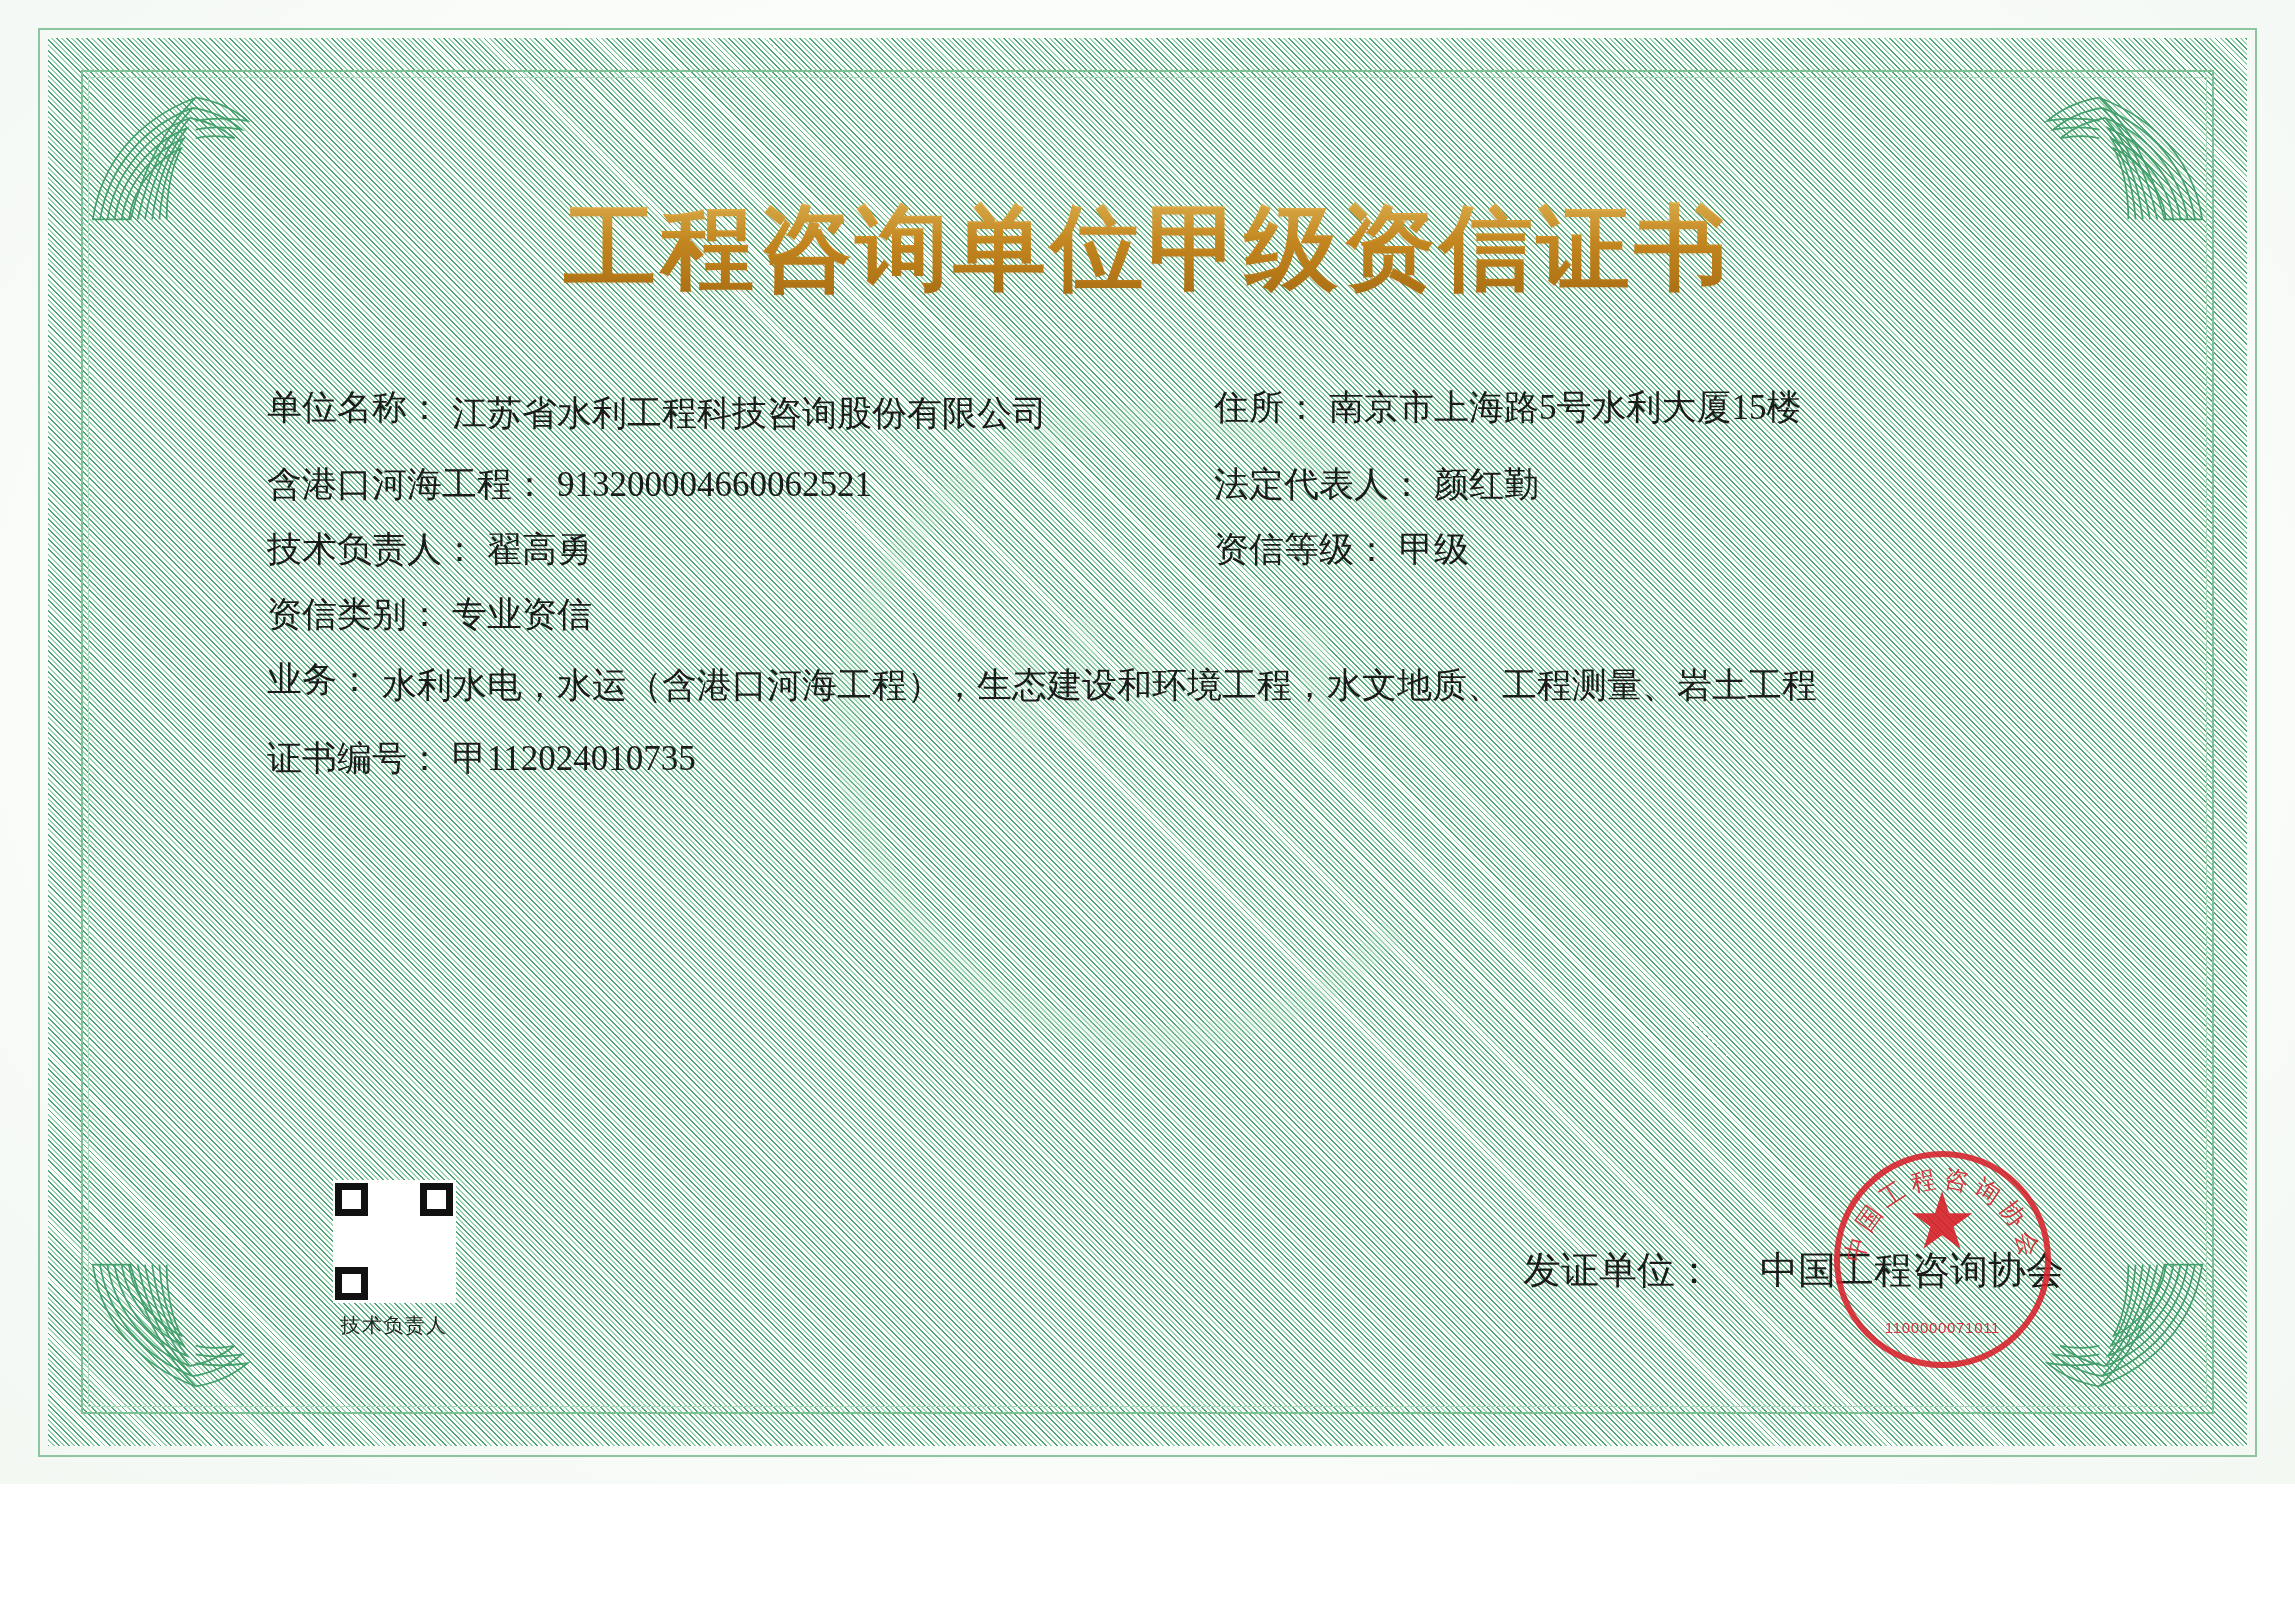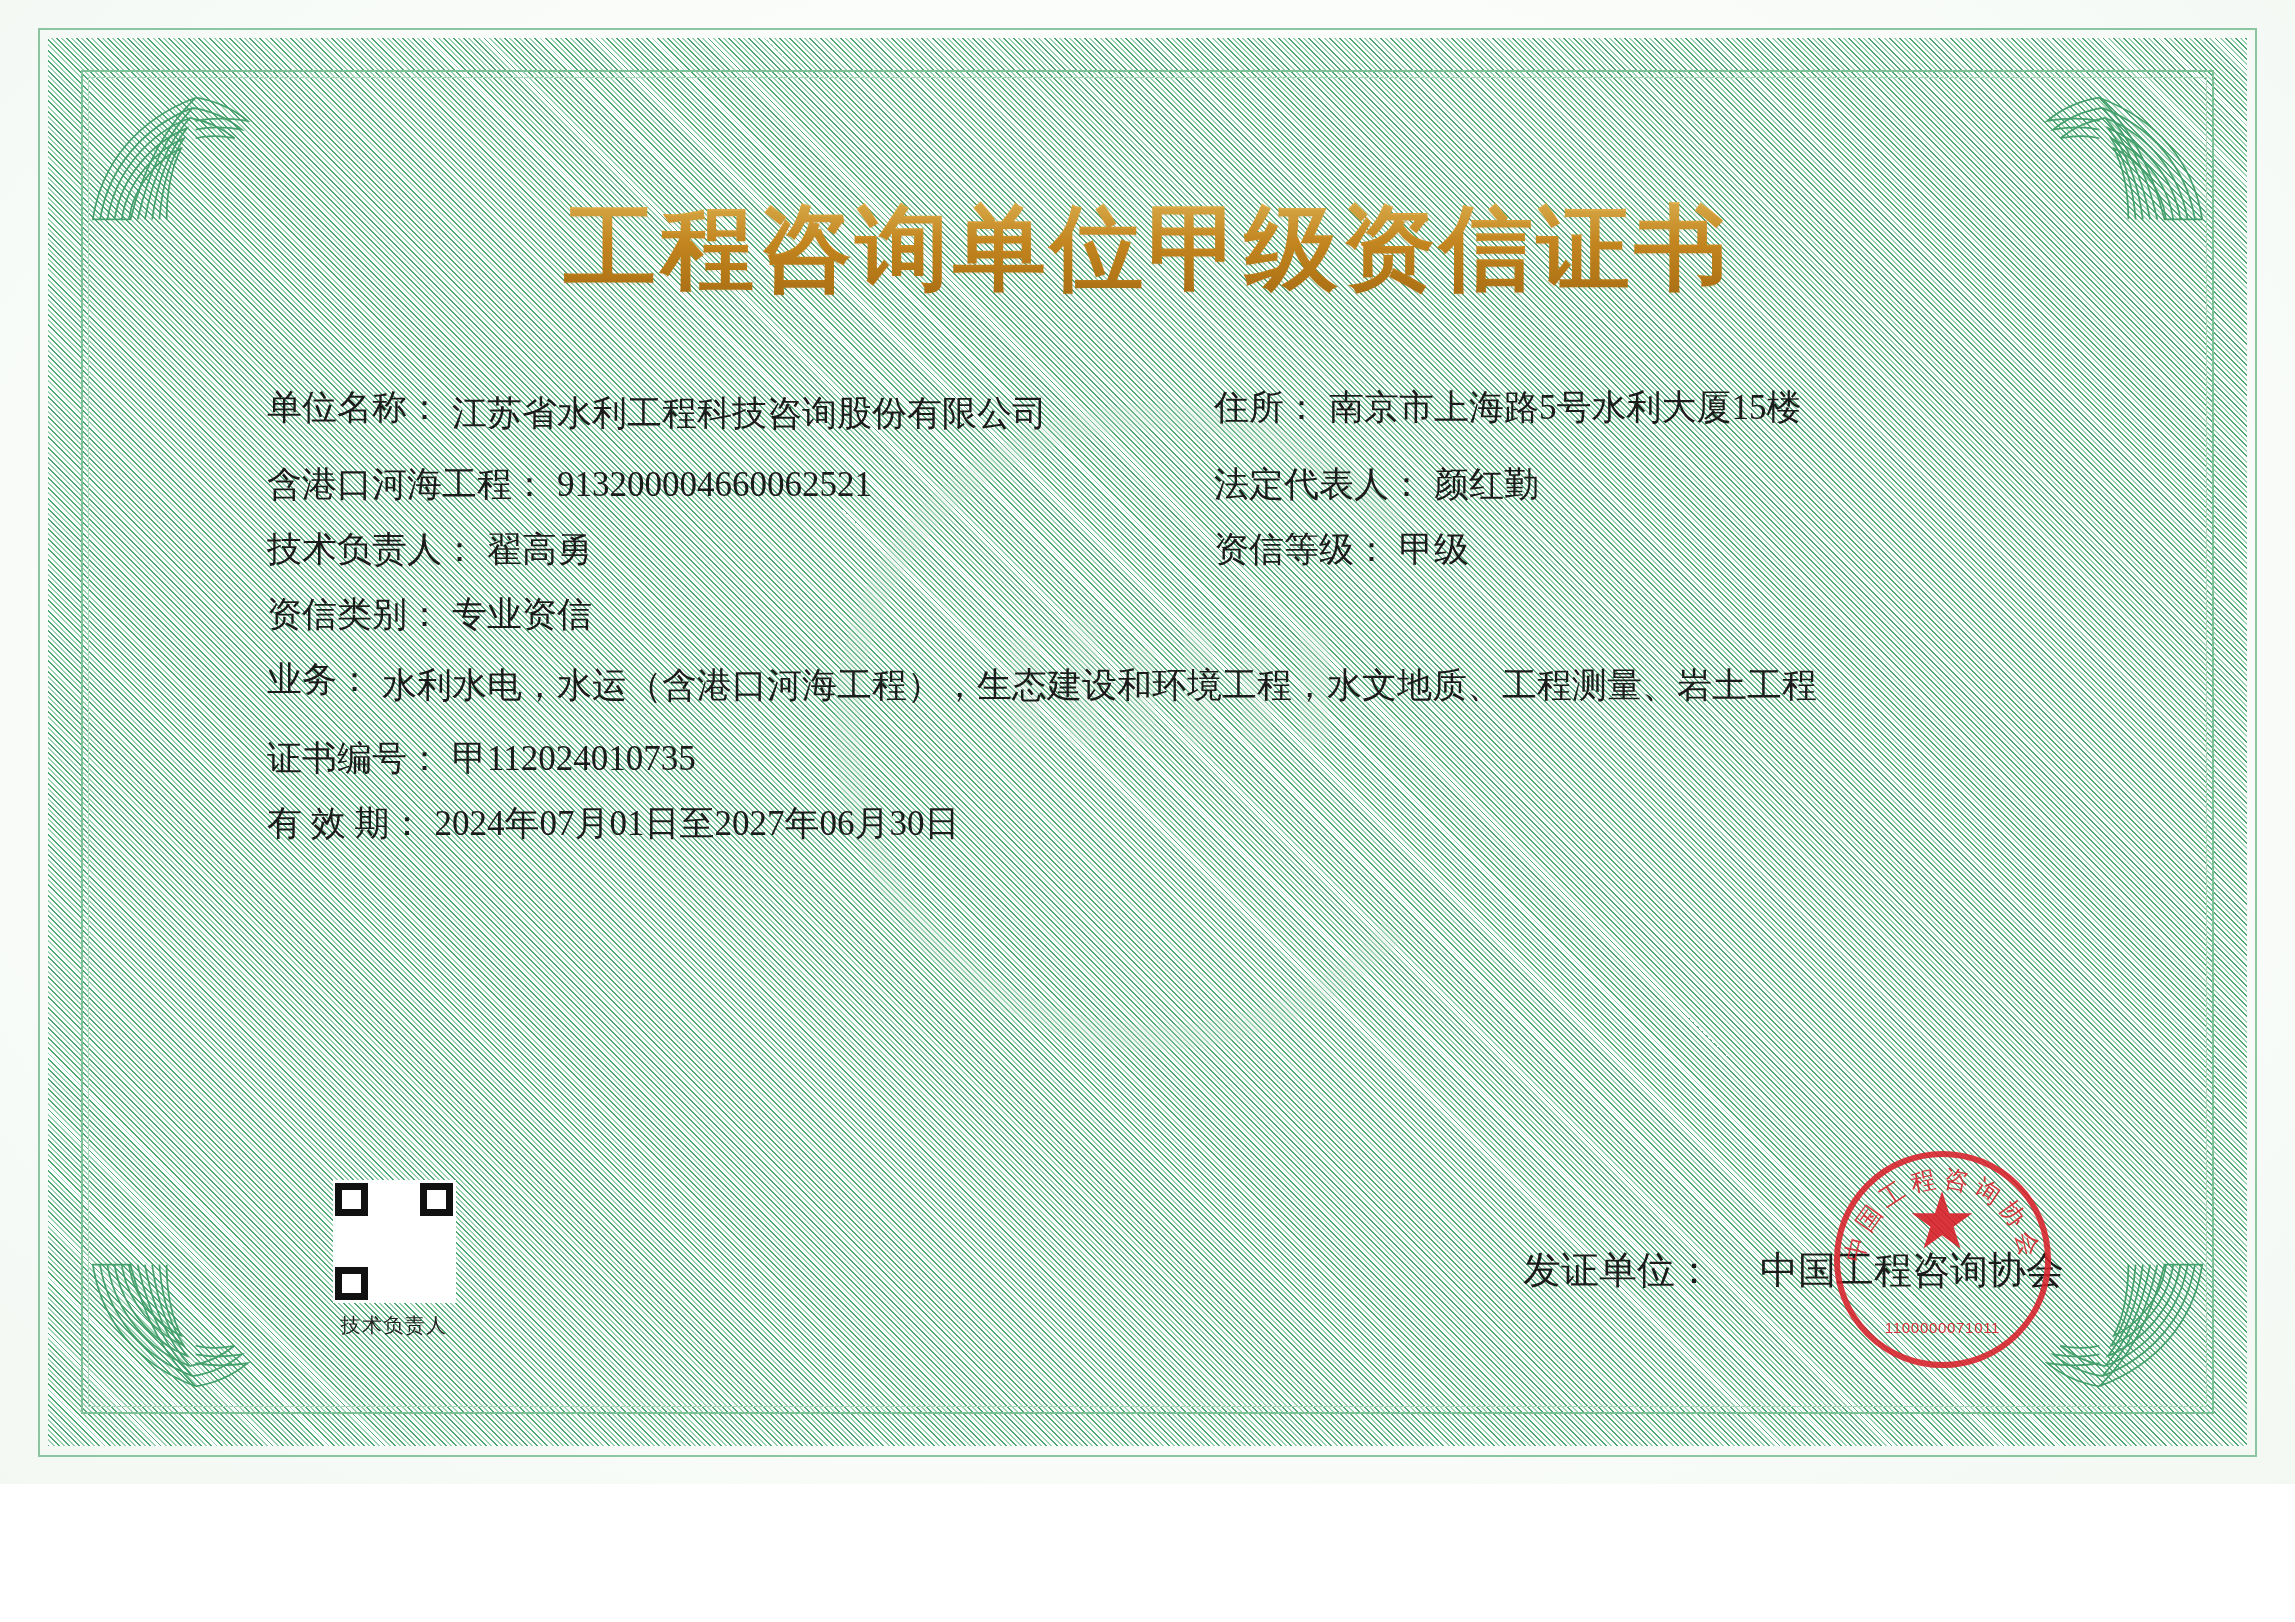--- a/index.html
+++ b/index.html
@@ -395,24 +395,20 @@
     <div class="row full">
       <span class="lab">业务：</span>
       <span class="biz-val">水利水电，水运（含港口河海工程），生态建设和环境工程，水文地质、工程测量、岩土工程</span>
     </div>
 
     <div class="row">
       <span class="lab">证书编号：</span>
       <span class="val">甲112024010735</span>
     </div>
 
-    <div class="row">
-      <span class="lab">有 效 期：</span>
-      <span class="val">2024年07月01日至2027年06月30日</span>
-    </div>
 
   </div>
 
   <div class="qr-wrap">
     <div class="qr">
         <i></i>
       </div>
     <div class="qr-label">技术负责人</div>
   </div>
 

